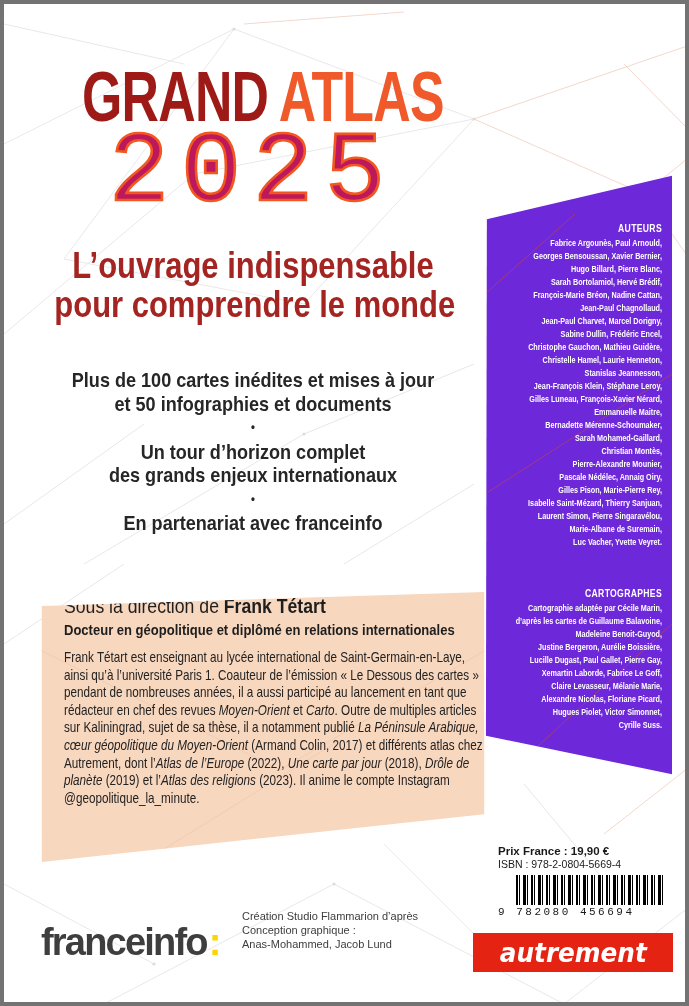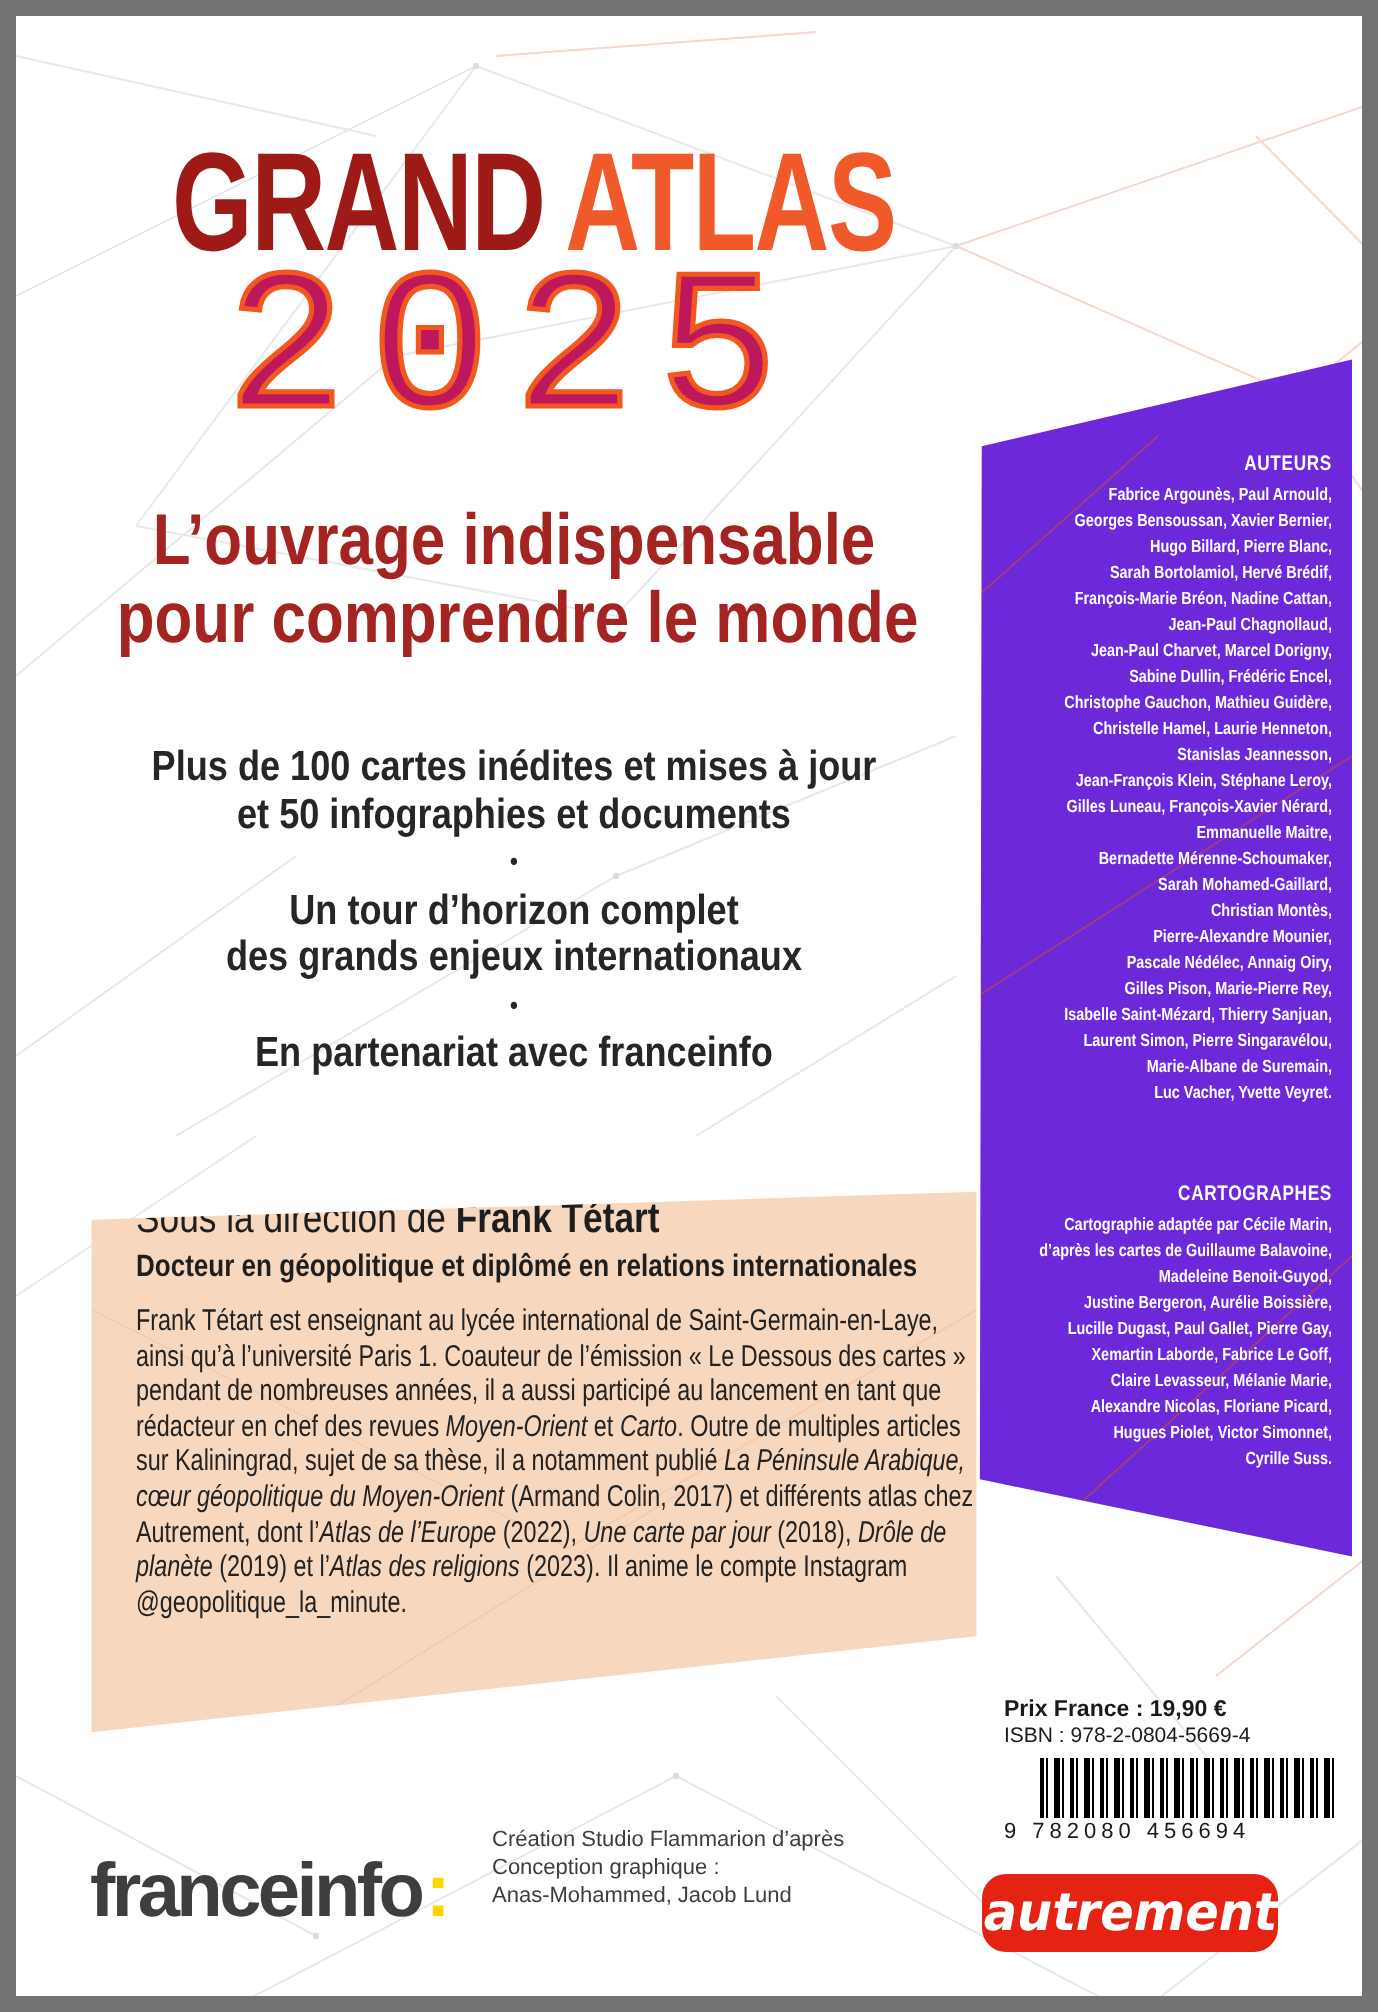--- a/index.html
+++ b/index.html
@@ -1,16 +1,16 @@
 <!DOCTYPE html>
 <html><head>
 <meta charset="utf-8">
 <style>
   html,body{margin:0;padding:0;background:#fff;}
-  .page{position:relative;width:689px;height:1006px;background:#fff;border:8px solid #737373;
+  .page{position:relative;width:689px;height:1006px;background:#fff;border:4px solid #737373;
         box-sizing:border-box;overflow:hidden;font-family:"Liberation Sans",sans-serif;}
   .mesh{position:absolute;left:0;top:0;z-index:0;}
 
   
   .masthead{position:absolute;left:18px;top:58px;width:462px;text-align:center;z-index:1;}
   .title{font-size:70px;font-weight:800;letter-spacing:-1px;line-height:1;white-space:nowrap;
          transform:scaleX(0.74);transform-origin:50% 0;}
   .title .grand{color:#9e1a17;}
   .title .atlas{color:#f05a2b;margin-left:14px;}
   .year{margin-top:-8px;font-family:Liberation Mono, monospace;font-size:100px;line-height:1;
@@ -58,24 +58,24 @@
                    letter-spacing:-1.8px;color:#3f3e3e;z-index:1;}
   .logo-franceinfo .colon{color:#ffd400;margin-left:2px;font-weight:800;}
   .credits{position:absolute;left:238px;top:905px;font-size:11px;line-height:1.28;
            color:#3d3d3d;z-index:1;}
   .pricing{position:absolute;left:494px;top:841px;width:186px;text-align:left;color:#1a1a1a;z-index:1;}
   .price{font-size:11.5px;font-weight:700;}
   .isbn{font-size:10.5px;font-weight:400;margin-top:1px;}
   .barcode{width:150px;height:30px;margin:5px auto 0;
            background:repeating-linear-gradient(90deg,#000 0 2px,#fff 2px 3px,#000 3px 4px,
                       #fff 4px 7px,#000 7px 10px,#fff 10px 11px,#000 11px 12px,#fff 12px 15px);}
-  .barcode-digits{font-family:Liberation Sans, sans-serif;font-size:11px;letter-spacing:2.5px;
+  .barcode-digits{font-family:Liberation Mono, monospace;font-size:11px;letter-spacing:2.5px;
                   margin-top:1px;}
-  .publisher{position:absolute;left:483px;top:929px;width:148px;height:39px;background:#e42313;
-             display:flex;align-items:center;justify-content:center;z-index:1;border-radius:12px;}
+  .publisher{position:absolute;left:469px;top:929px;width:200px;height:39px;background:#e42313;
+             display:flex;align-items:center;justify-content:center;z-index:1;}
   .publisher .pub-text{color:#fff;font-size:26px;font-weight:700;font-style:italic;
                        font-family:"DejaVu Sans",sans-serif;transform:scaleX(0.95);}
 </style>
 </head>
 <body>
 
 <div class="page">
 
   <svg class="mesh" width="689" height="1006" viewBox="0 0 689 1006">
     <g fill="none" stroke="#e8e8e8" stroke-width="1">

